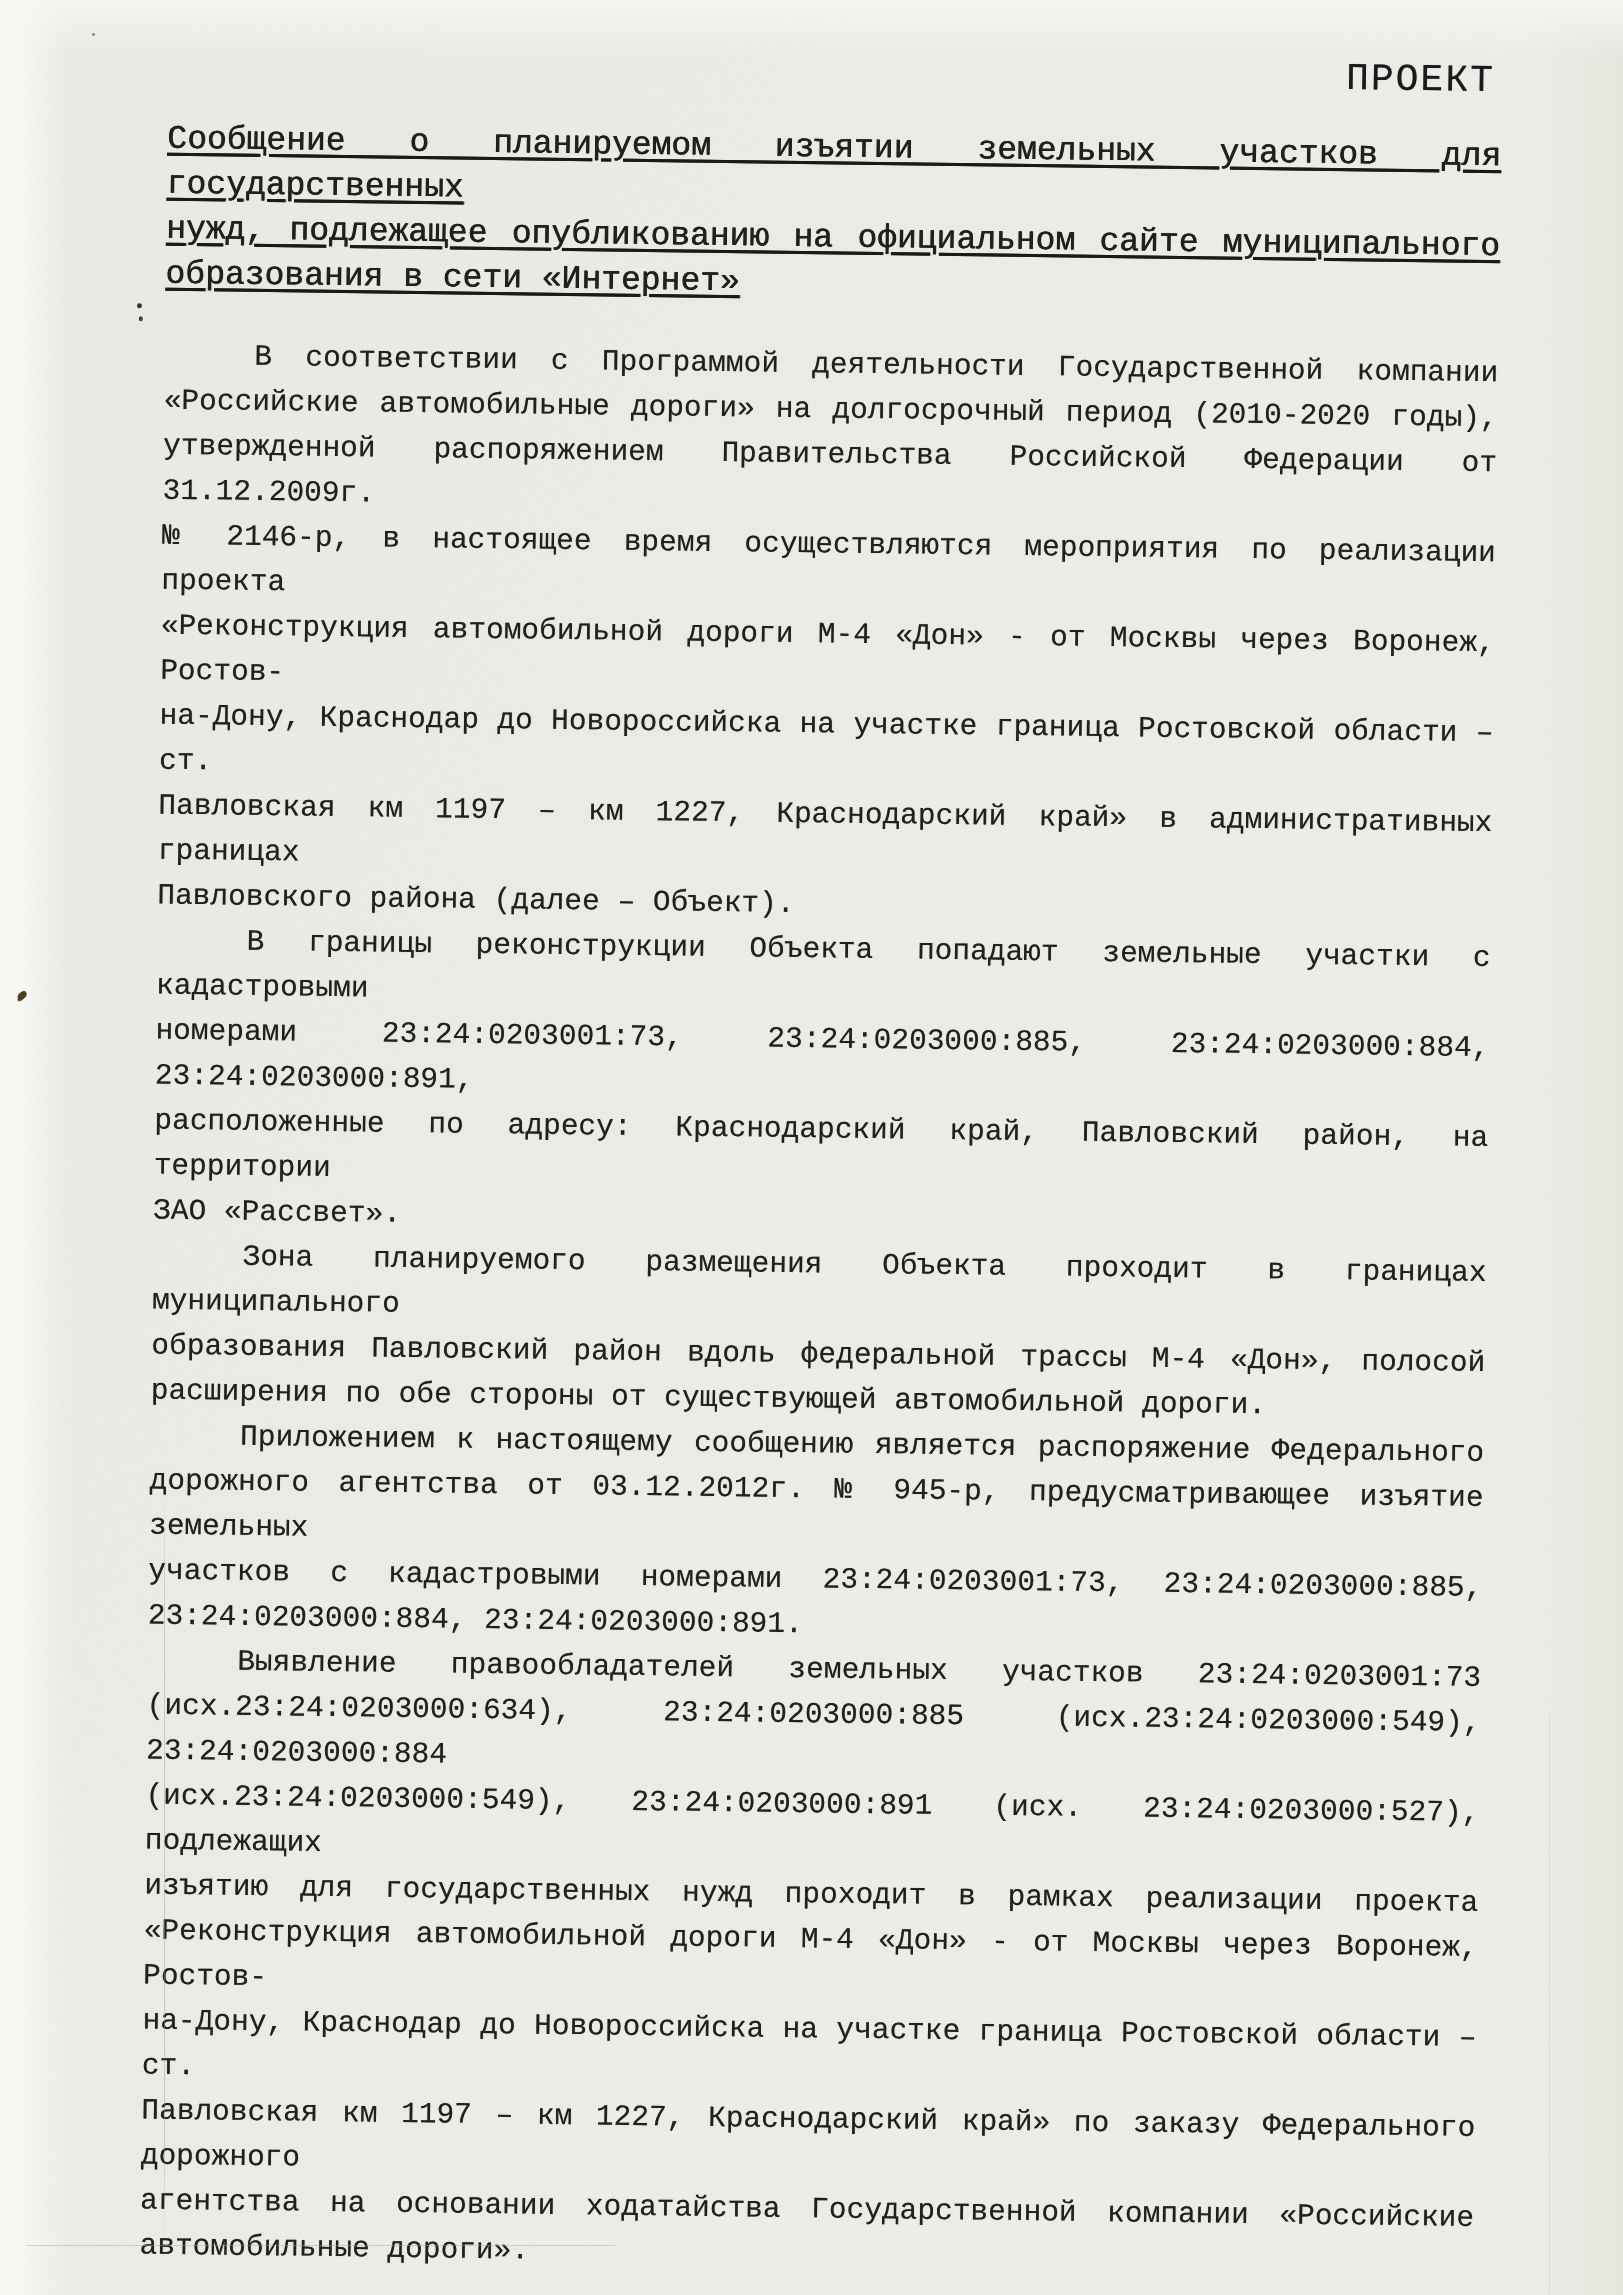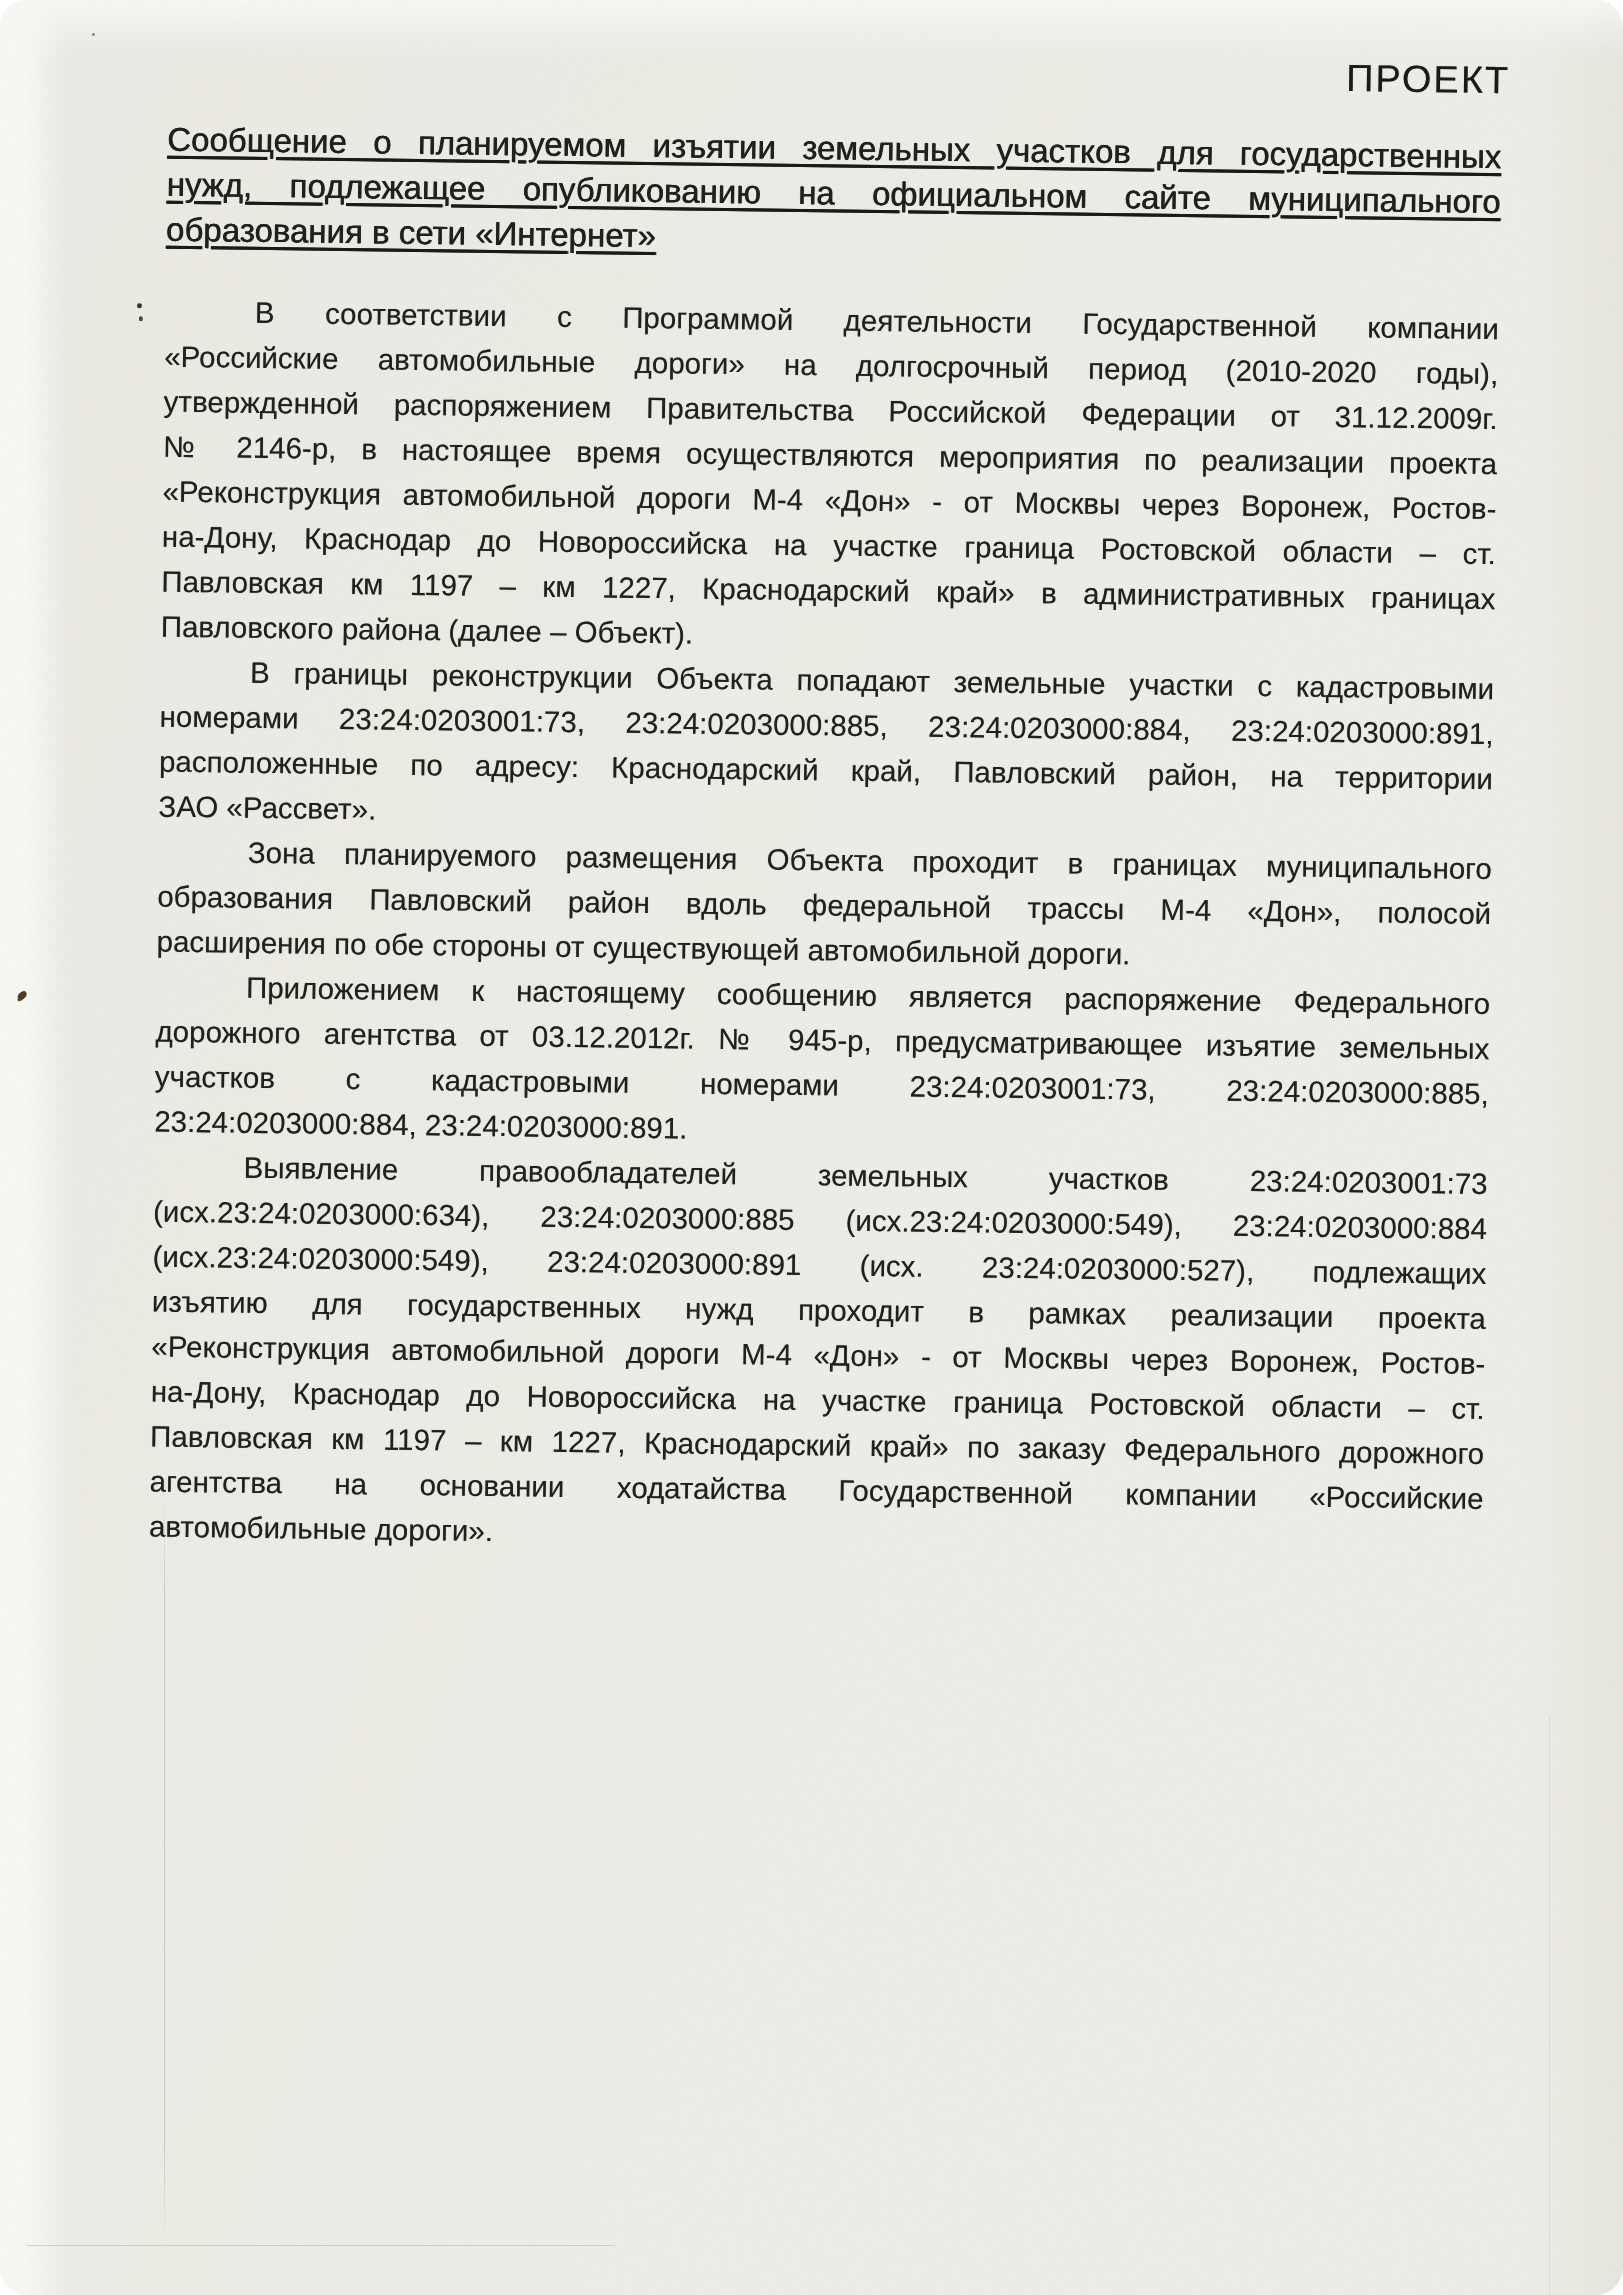--- a/index.html
+++ b/index.html
@@ -5,29 +5,28 @@
   html, body {
     margin: 0;
     padding: 0;
     background: #ffffff;
   }
   .page {
     position: relative;
     width: 1623px;
     height: 2295px;
     overflow: hidden;
-    font-family: Liberation Sans, sans-serif;
+    font-family: Liberation Mono, monospace;
     color: #21201d;
     background-color: #f1f0ea;
     background-image:
       linear-gradient(to right, #fbfbf8 0px, #fbfbf8 25px, rgba(251,251,248,0) 69px),
       linear-gradient(to bottom, #fafaf7 0px, rgba(250,250,247,0) 56px),
       linear-gradient(to left, rgba(223,222,213,0.40) 0px, rgba(223,222,213,0) 98px),
       linear-gradient(112deg, rgba(229,228,220,0.30) 0%, rgba(241,240,234,0) 60%);
-    border-radius: 27px;
   }
   .noise {
     position: absolute;
     left: 0; top: 0;
     width: 1623px; height: 2295px;
     pointer-events: none;
   }
   .content {
     position: absolute;
     left: 0; top: 0;

